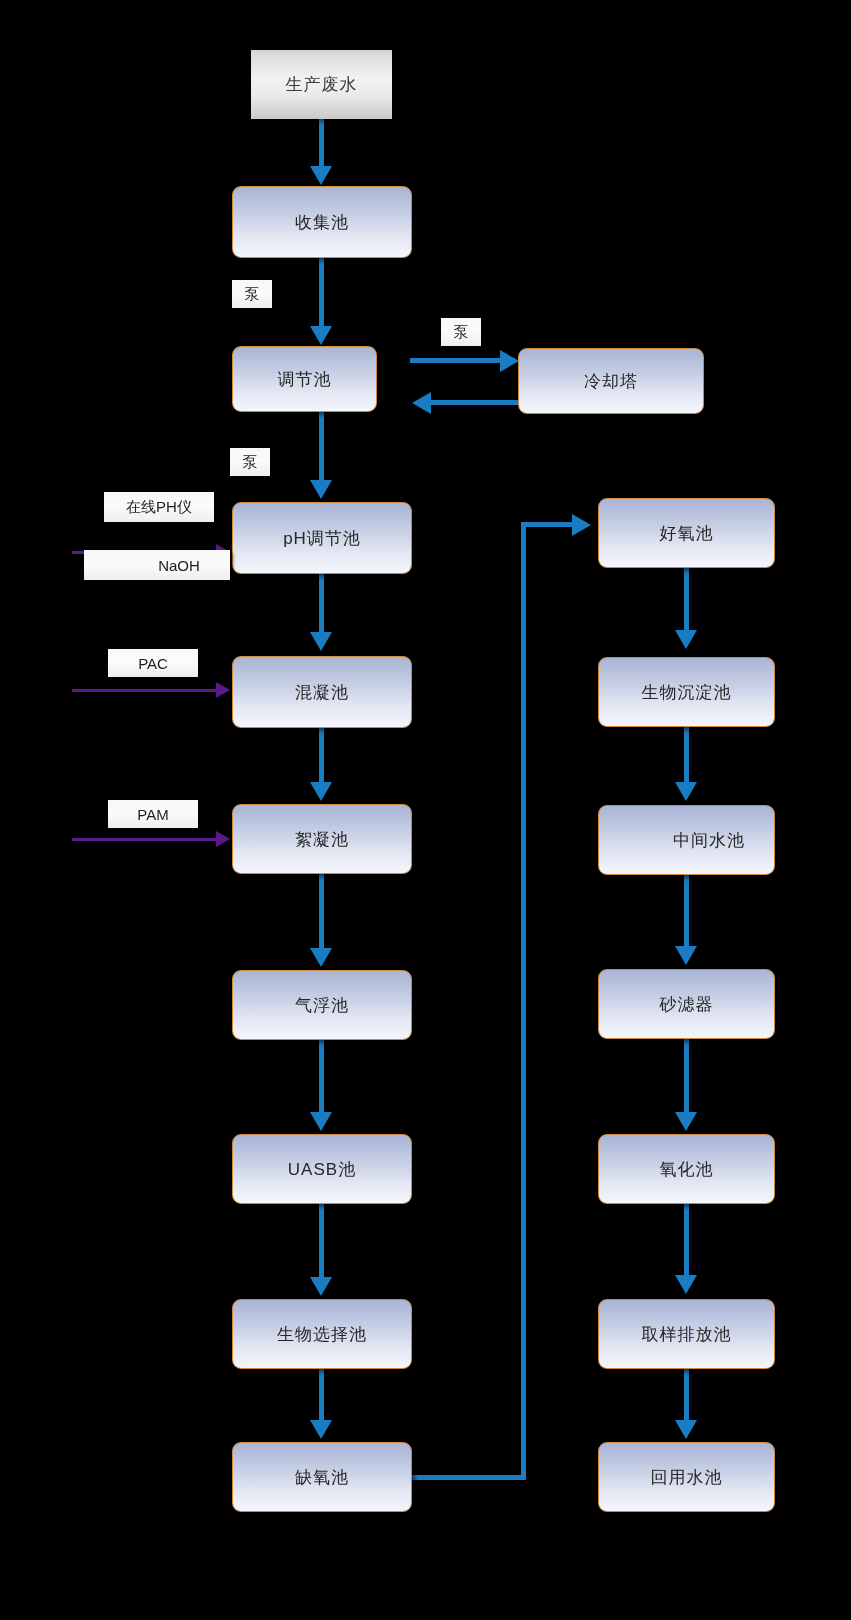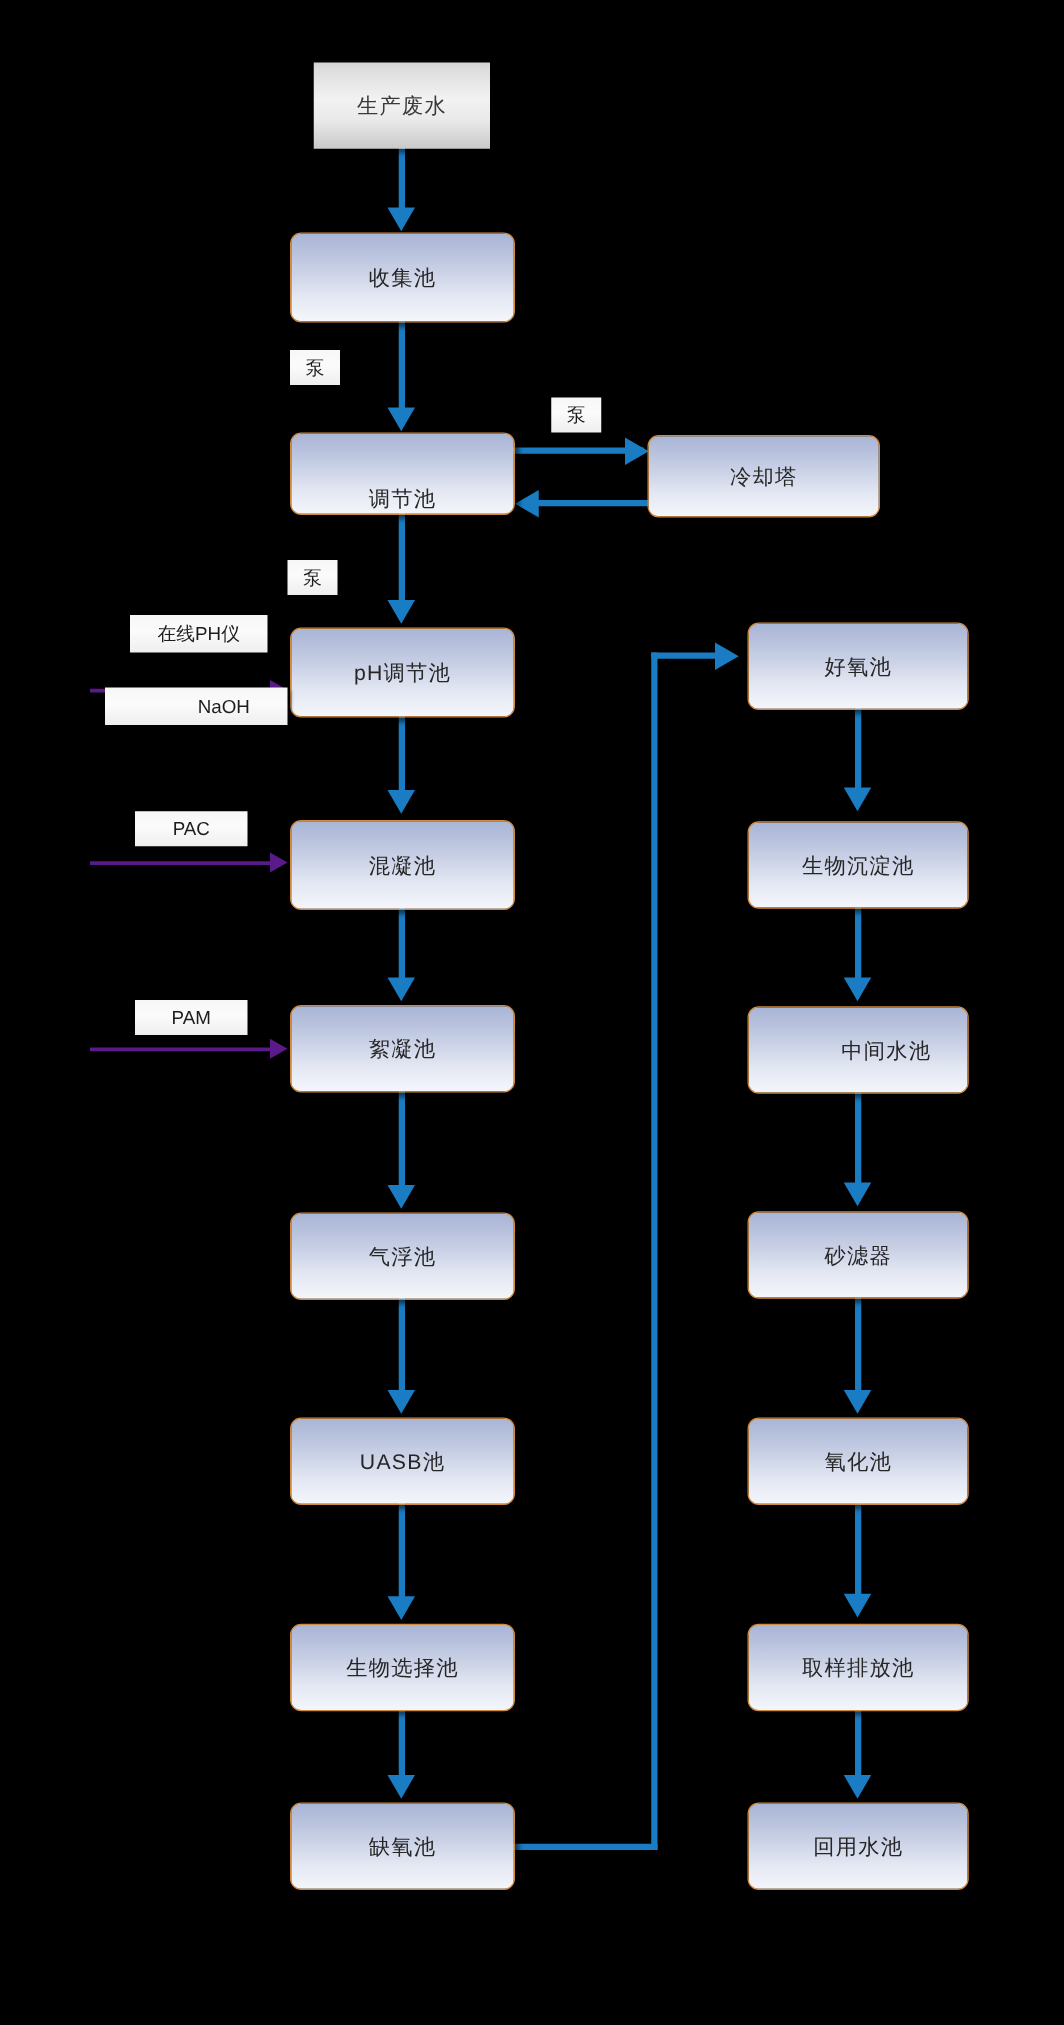--- a/index.html
+++ b/index.html
@@ -127,21 +127,21 @@
   <div class="ptri" style="left:216px;top:831px;"></div>
 
   <div class="node src" style="left:251px;top:50px;width:141px;height:69px;">
     <span>生产废水</span>
   </div>
 
   <div class="node" style="left:232px;top:186px;width:180px;height:72px;">
     <span>收集池</span>
   </div>
 
-  <div class="node" style="left:232px;top:346px;width:180px;height:66px;align-items:flex-end;">
+  <div class="node" style="left:232px;top:346px;width:145px;height:66px;">
     <span>调节池</span>
   </div>
 
   <div class="node" style="left:232px;top:502px;width:180px;height:72px;">
     <span>pH调节池</span>
   </div>
 
   <div class="node" style="left:232px;top:656px;width:180px;height:72px;font-family:Liberation Mono, monospace;">
     <span>混凝池</span>
   </div>

